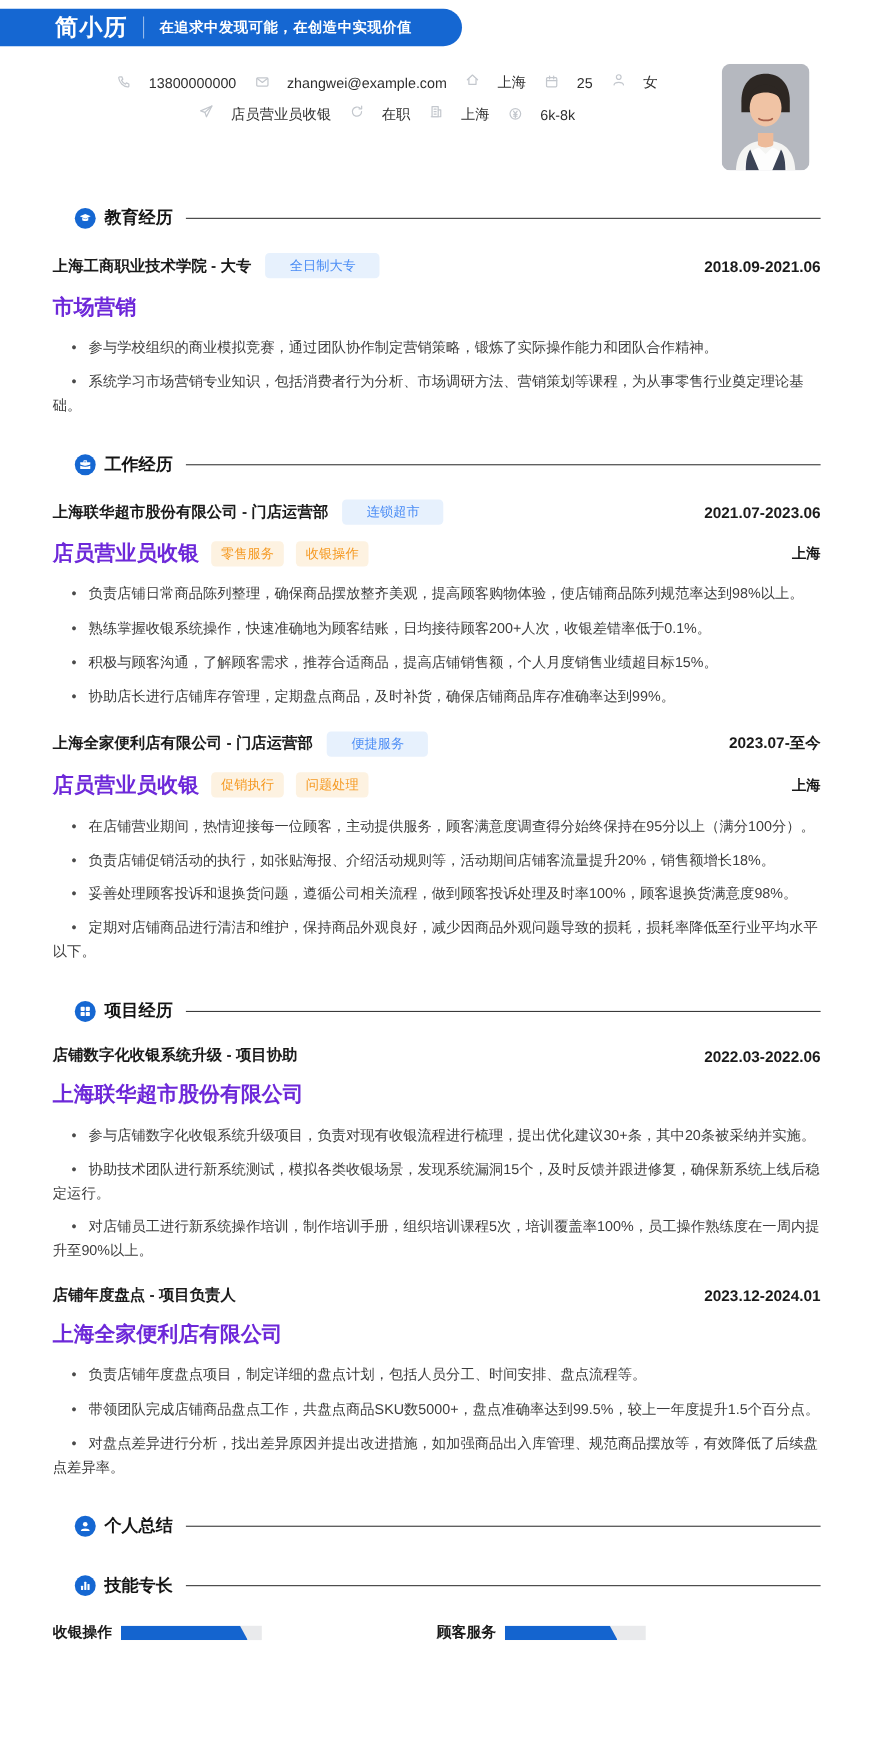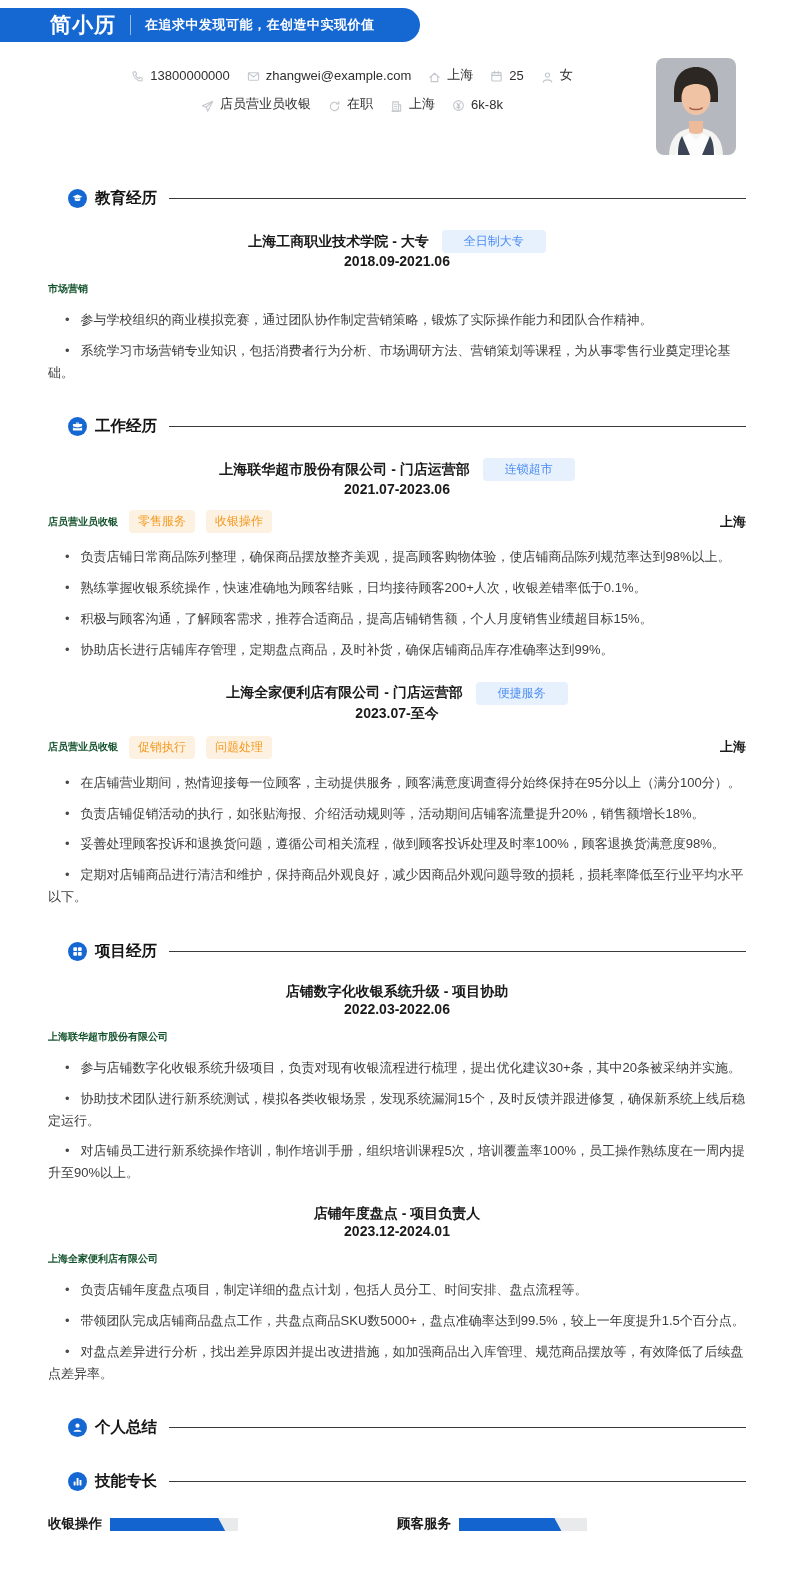--- a/index.html
+++ b/index.html
@@ -16,43 +16,43 @@
     display:flex; align-items:center; padding-left:50px; color:#fff;
   }
   .brand-logo{ font-size:21px; font-weight:bold; letter-spacing:1px; }
   .brand-sep{ width:1px; height:20px; background:rgba(255,255,255,.55); margin:0 14px; }
   .brand-tagline{ font-size:13px; font-weight:bold; letter-spacing:.5px; }
 
   
   .head-wrap{ display:flex; padding:16px 58px 0 48px; }
   .contact-rows{ flex:1; display:flex; flex-direction:column; align-items:center; gap:11px; padding-top:8px; }
   .c-row{ display:flex; align-items:center; gap:17px; font-size:13px; color:#2f2f2f; }
-  .c-item{ display:flex; align-items:flex-end; gap:6px; }
+  .c-item{ display:flex; align-items:flex-start; gap:16px; }
   .c-ico{ display:inline-flex; width:13px; height:13px; }
   .c-ico svg{ width:13px; height:13px; stroke:#c3c7cd; fill:none; stroke-width:1.2; stroke-linecap:round; stroke-linejoin:round; }
   .photo{ width:80px; height:97px; border-radius:8px; overflow:hidden; flex-shrink:0; }
   .photo svg{ display:block; width:100%; height:100%; }
 
   
   .content{ padding:0 48px 30px; }
   .sec-head{ display:flex; align-items:center; margin-top:33px;padding-left:20px; }
   .sec-ico{ width:19px; height:19px; border-radius:50%; background:#1567d2; display:flex; align-items:center; justify-content:center; flex-shrink:0; }
   .sec-ico svg{ width:11px; height:11px; fill:#fff; }
   .sec-title{ font-size:15.5px; font-weight:bold; color:#141414; margin-left:8px; white-space:nowrap; }
   .sec-line{ flex:1; height:1px; background:#3a3a3a; margin-left:12px; }
 
-  .entry-head{ display:flex; align-items:center; justify-content:space-between; margin-top:21px;flex-direction:column; }
+  .entry-head{ display:flex; align-items:center; justify-content:space-between; margin-top:21px; }
   .eh-left{ display:flex; align-items:center; gap:13px; }
   .eh-name{ font-size:14px; font-weight:bold; color:#1a1a1a; }
   .eh-date{ font-size:14px; font-weight:bold; color:#1a1a1a; }
   .tag-blue{ font-size:12px; color:#4a8cf5; background:#e7f1fd; padding:3px 22px; border-radius:4px; }
   .tag-orange{ font-size:12px; color:#f59a23; background:#fdf2e1; padding:3px 9px; border-radius:4px;text-align:right; }
   .sub-head{ display:flex; align-items:center; justify-content:space-between; margin-top:13px; }
   .sub-left{ display:flex; align-items:center; gap:11px; }
-  .sub-name{ font-size:10px; font-weight:bold; color:#14532d; }
+  .sub-name{ font-size:19px; font-weight:bold; color:#6d28d9; }
   .sub-loc{ font-size:13px; font-weight:bold; color:#1a1a1a; }
 
   ul.bullets{ list-style:none; margin:13px 0 0; padding:0; }
   ul.bullets li{ text-indent:17px; margin-bottom:9px; line-height:1.68; font-size:13px; color:#3d3d3d; }
   ul.bullets li::before{ content:"•"; margin-right:11px; color:#4a4a4a; }
 
   .summary-text{ margin-top:16px; font-size:13px; line-height:1.95; color:#383838; }
 
   .skills-grid{ display:grid; grid-template-columns:1fr 1fr; row-gap:19px; margin-top:23px; }
   .skill{ display:flex; align-items:center; }

